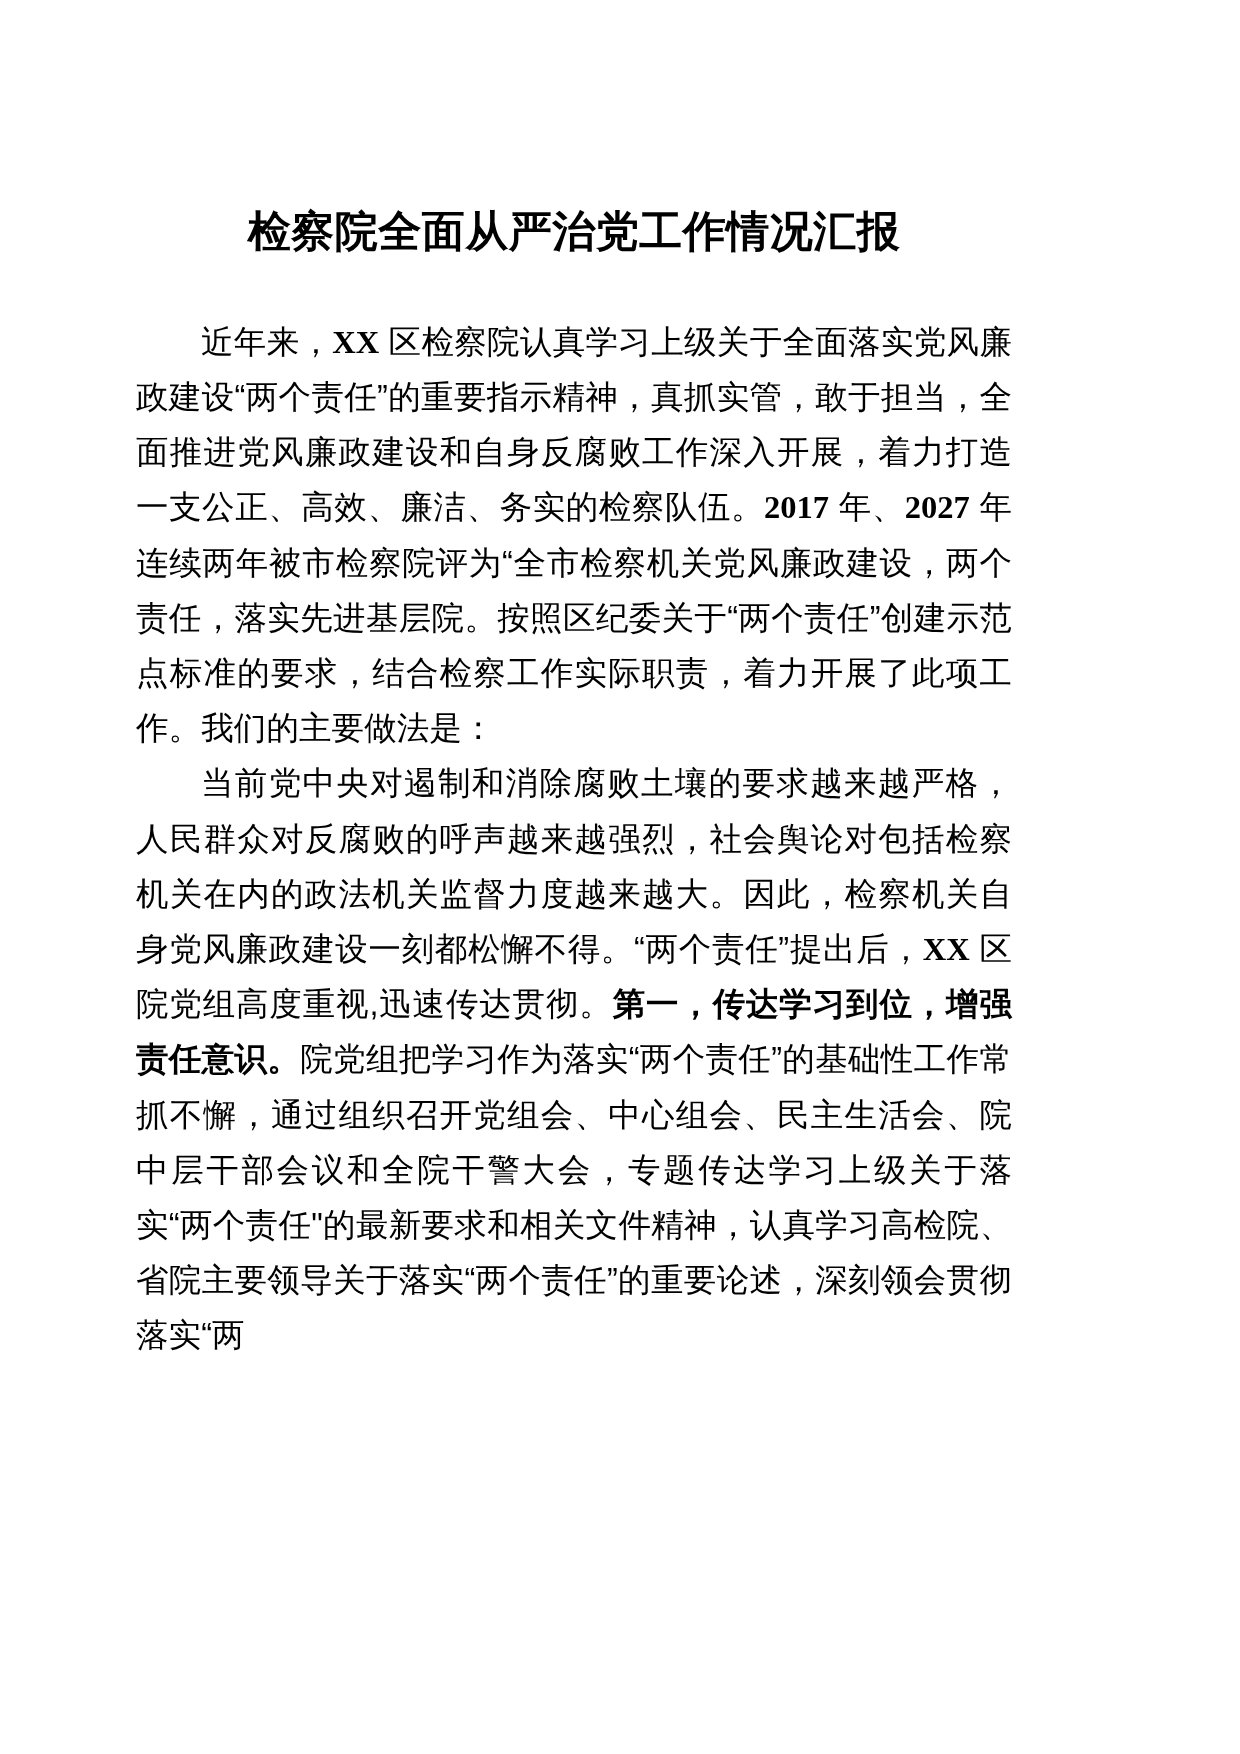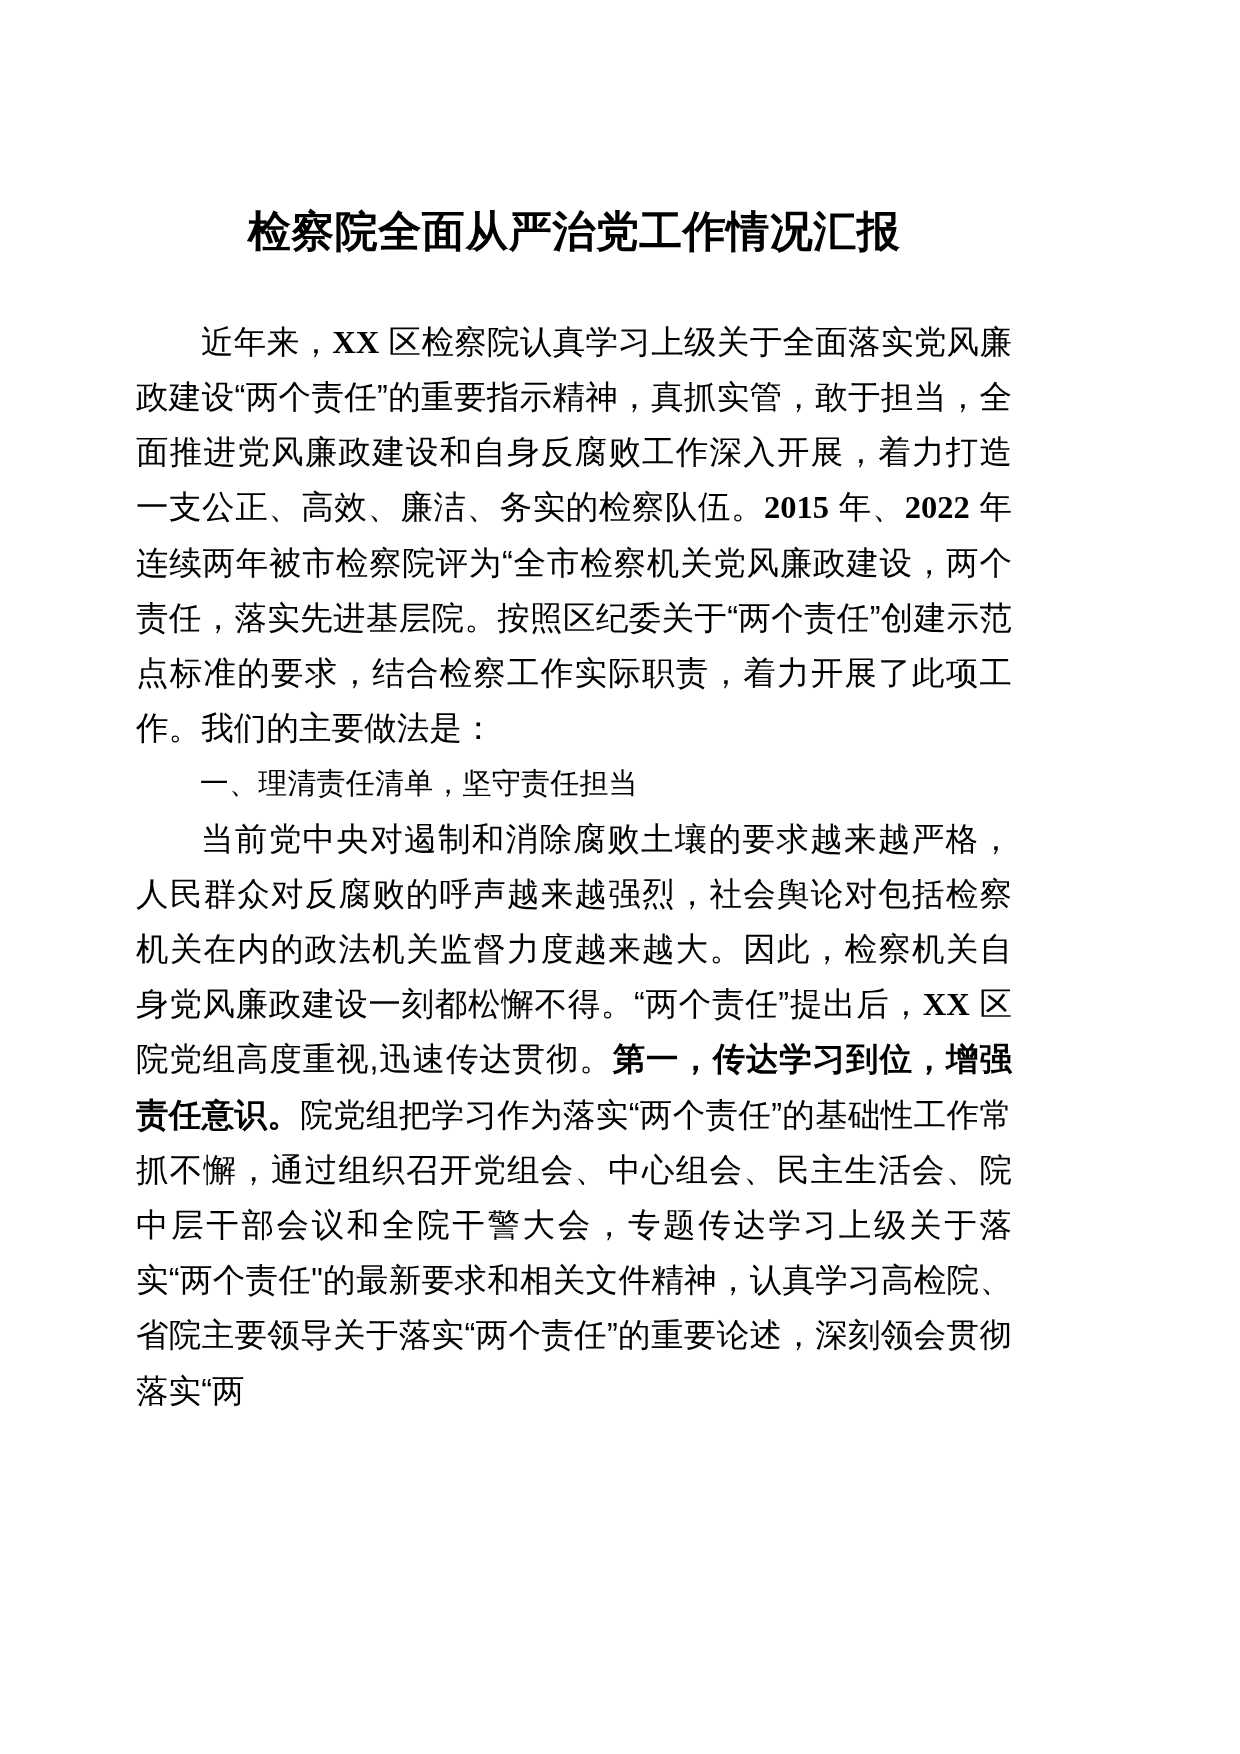--- a/index.html
+++ b/index.html
@@ -64,22 +64,21 @@
   }
 </style>
 </head>
 <body>
 
 <div class="page">
   <div class="content">
 
     <h1 class="doc-title">检察院全面从严治党工作情况汇报</h1>
 
-    <p class="para first">近年来，<span class="latin">XX</span> 区检察院认真学习上级关于全面落实党风廉政建设“两个责任”的重要指示精神，真抓实管，敢于担当，全面推进党风廉政建设和自身反腐败工作深入开展，着力打造一支公正、高效、廉洁、务实的检察队伍。<span class="latin">2015</span> 年、<span class="latin">2022</span> 年连续两年被市检察院评为“全市检察机关党风廉政建设，两个责任，落实先进基层院。按照区纪委关于“两个责任”创建示范点标准的要求，结合检察工作实际职责，着力开展了此项工作。我们的主要做法是：</p>
+    <p class="para first">近年来，<span class="latin">XX</span> 区检察院认真学习上级关于全面落实党风廉政建设“两个责任”的重要指示精神，真抓实管，敢于担当，全面推进党风廉政建设和自身反腐败工作深入开展，着力打造一支公正、高效、廉洁、务实的检察队伍。<span class="latin">2017</span> 年、<span class="latin">2027</span> 年连续两年被市检察院评为“全市检察机关党风廉政建设，两个责任，落实先进基层院。按照区纪委关于“两个责任”创建示范点标准的要求，结合检察工作实际职责，着力开展了此项工作。我们的主要做法是：</p>
 
-    <p class="heading">一、理清责任清单，坚守责任担当</p>
 
     <p class="para">
       <span class="run-normal">当前党中央对遏制和消除腐败土壤的要求越来越严格，人民群众对反腐败的呼声越来越强烈，社会舆论对包括检察机关在内的政法机关监督力度越来越大。因此，检察机关自身党风廉政建设一刻都松懈不得。“两个责任”提出后，<span class="latin">XX</span> 区院党组高度重视,迅速传达贯彻。</span><span class="bold-run">第一，传达学习到位，增强责任意识。</span><span class="run-normal">院党组把学习作为落实“两个责任”的基础性工作常抓不懈，通过组织召开党组会、中心组会、民主生活会、院中层干部会议和全院干警大会，专题传达学习上级关于落实“两个责任"的最新要求和相关文件精神，认真学习高检院、省院主要领导关于落实“两个责任”的重要论述，深刻领会贯彻落实“两</span>
     </p>
 
   </div>
 </div>
 
 </body></html>

